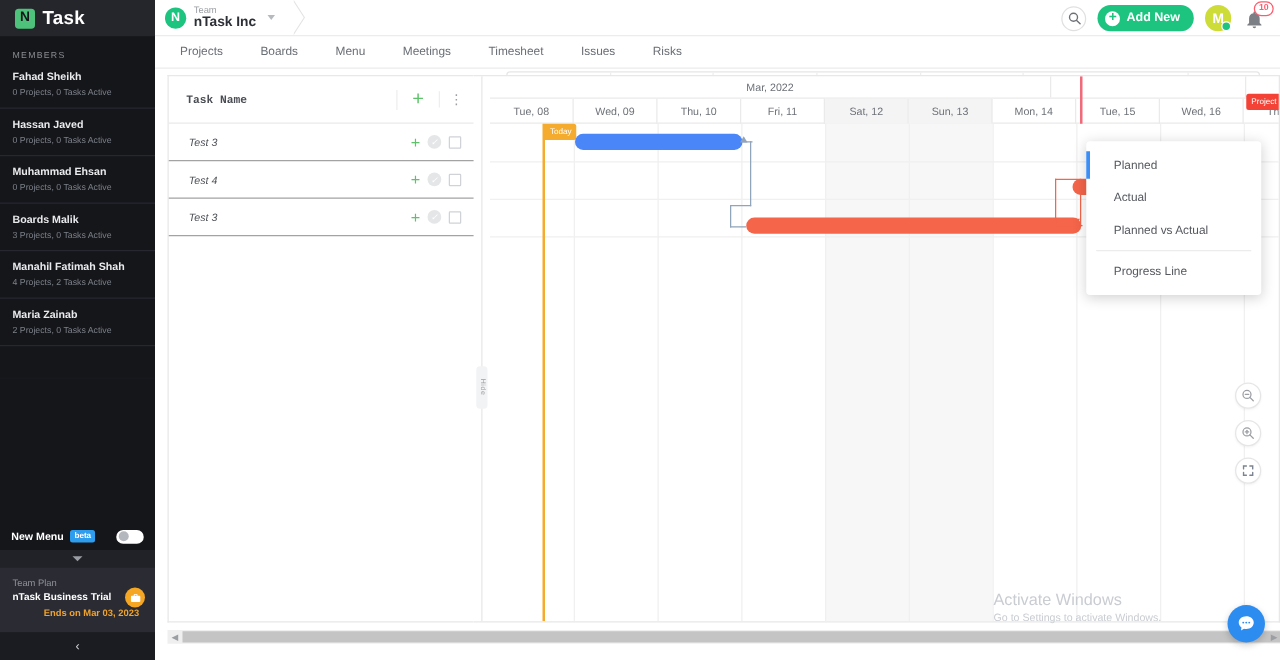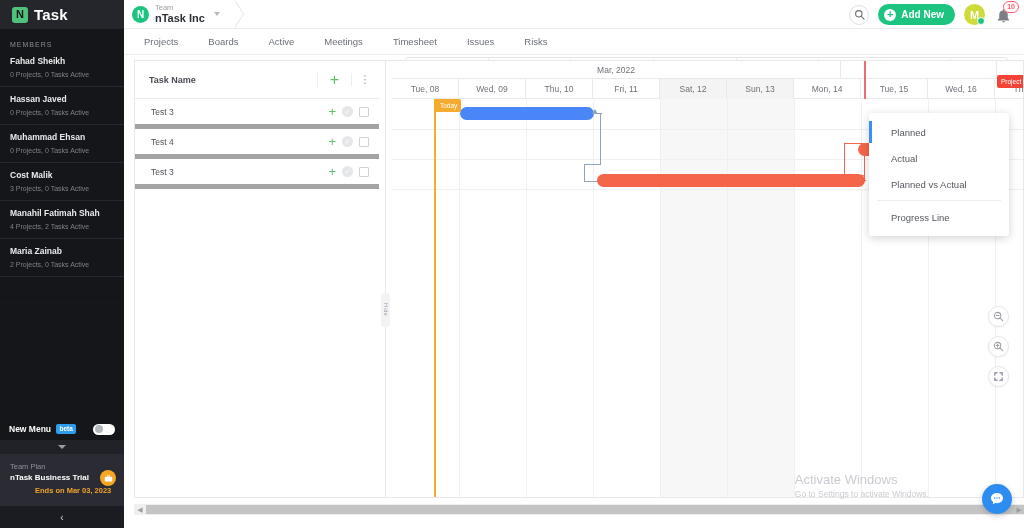--- a/index.html
+++ b/index.html
@@ -218,24 +218,24 @@
   }
   .viewmenu-sep { height: 1px; background: #ececec; margin: 3px 8px; }
 
   
   .gantt { position: absolute; left: 10px; top: 60px; right: 0; bottom: 30px; }
   .gantt-wrap { display: flex; height: 100%; }
   .task-col { width: 245px; border: 1px solid #e8e8e8; border-right: none; background: #fff; }
   .task-head {
     height: 38px; display: flex; align-items: center; border-bottom: 1px solid #eaeaea;
   }
-  .task-head-label { flex: 1; font-size: 9px; font-weight: bold; color: #4a4d53; padding-left: 14px; }
+  .task-head-label { flex: 1; font-size: 9px; font-weight: bold; color: #4a4d53; padding-left: 14px; font-family: Liberation Mono, monospace; }
   .task-head-add { width: 34px; text-align:center; color: #5ec26a; font-size: 16px; line-height: 1; border-left:1px solid #eee; }
   .task-head-more { width: 28px; text-align:center; color:#9b9ea3; font-size:11px; letter-spacing:1px; border-left:1px solid #eee; }
-  .task-row { height: 30px; display: flex; align-items: center; border-bottom: 5px solid #a3a3a3; }
+  .task-row { height: 30px; display: flex; align-items: center; border-bottom: 1px solid #a3a3a3; font-style: italic; }
   .task-row-name { flex: 1; font-size: 8.5px; color: #4d5056; padding-left: 16px; }
   .task-row-icons { width: 62px; display: flex; align-items: center; gap: 6px; padding-right: 10px; justify-content: flex-end; }
   .ic-plus { color: #5ec26a; font-size: 13px; line-height: 1; }
   .ic-check { width: 11px; height: 11px; border-radius: 50%; background:#e4e6e8; color:#fff; font-size:7px; display:flex; align-items:center; justify-content:center;}
   .ic-open { width: 10px; height: 10px; border: 1.2px solid #cfd2d6; border-radius: 1px; }
   .task-col-fill { height: calc(100% - 38px - 90px); }
 
   .hide-handle {
     width: 13px; position: relative; background: #fff; border-top:1px solid #e8e8e8; border-bottom:1px solid #e8e8e8;
   }
@@ -329,21 +329,21 @@
       </div>
       <div class="member">
         <div class="member-name">Hassan Javed</div>
         <div class="member-meta">0 Projects, 0 Tasks Active</div>
       </div>
       <div class="member">
         <div class="member-name">Muhammad Ehsan</div>
         <div class="member-meta">0 Projects, 0 Tasks Active</div>
       </div>
       <div class="member">
-        <div class="member-name">Cost Malik</div>
+        <div class="member-name">Boards Malik</div>
         <div class="member-meta">3 Projects, 0 Tasks Active</div>
       </div>
       <div class="member">
         <div class="member-name">Manahil Fatimah Shah</div>
         <div class="member-meta">4 Projects, 2 Tasks Active</div>
       </div>
       <div class="member">
         <div class="member-name">Maria Zainab</div>
         <div class="member-meta">2 Projects, 0 Tasks Active</div>
       </div>
@@ -407,21 +407,21 @@
             <path d="M12 22a2 2 0 0 0 2-2h-4a2 2 0 0 0 2 2zm6-6v-5a6 6 0 0 0-5-5.9V4a1 1 0 1 0-2 0v1.1A6 6 0 0 0 6 11v5l-2 2v1h16v-1l-2-2z"></path>
           </svg>
           <span class="bell-badge">10</span>
         </div>
       </div>
     </div>
 
     <div class="navbar">
       <div class="nav-item">Projects</div>
       <div class="nav-item">Boards</div>
-      <div class="nav-item">Active</div>
+      <div class="nav-item">Menu</div>
       <div class="nav-item">Meetings</div>
       <div class="nav-item">Timesheet</div>
       <div class="nav-item">Issues</div>
       <div class="nav-item">Risks</div>
     </div>
 
     <div class="proj-head">
       <div>
         <div class="proj-title">Testing</div>
         <div class="proj-dates">

